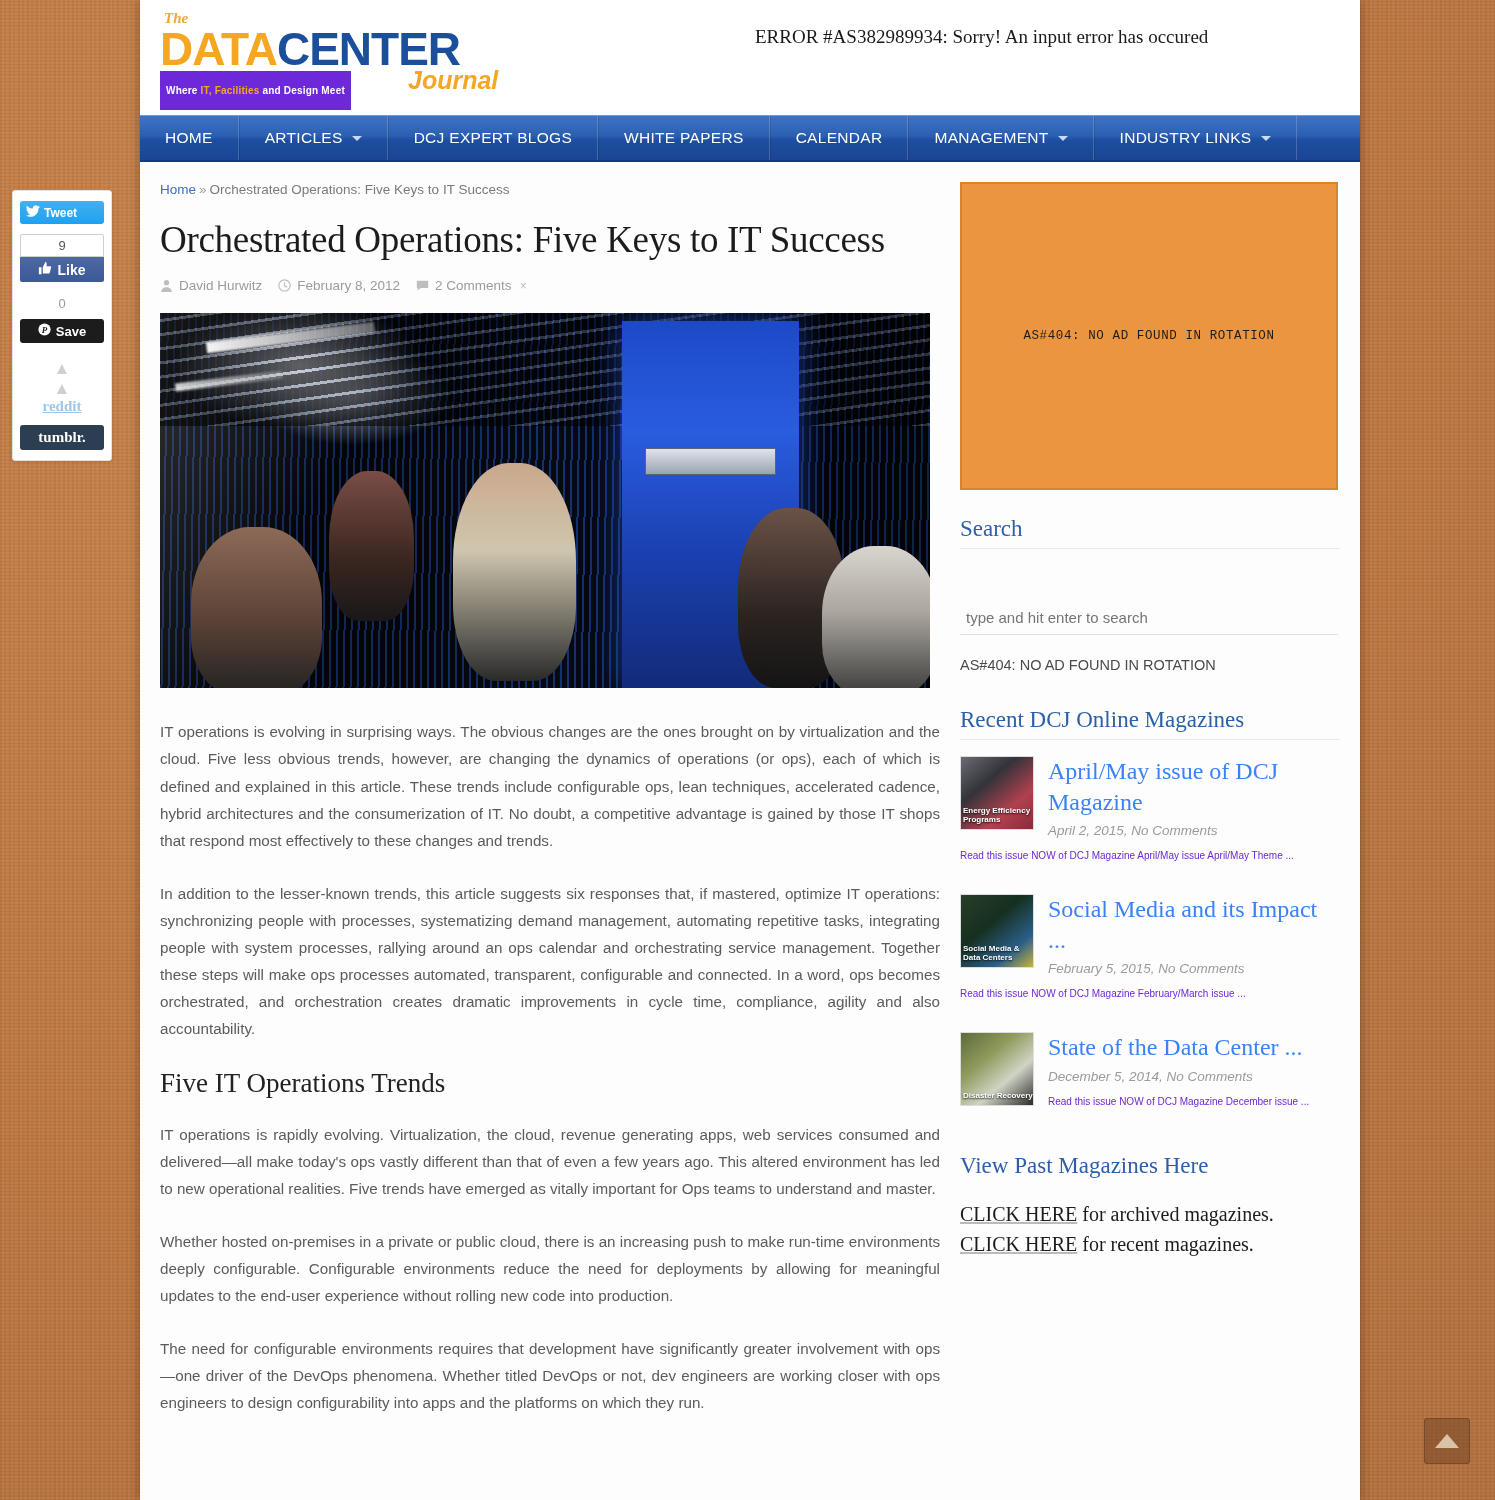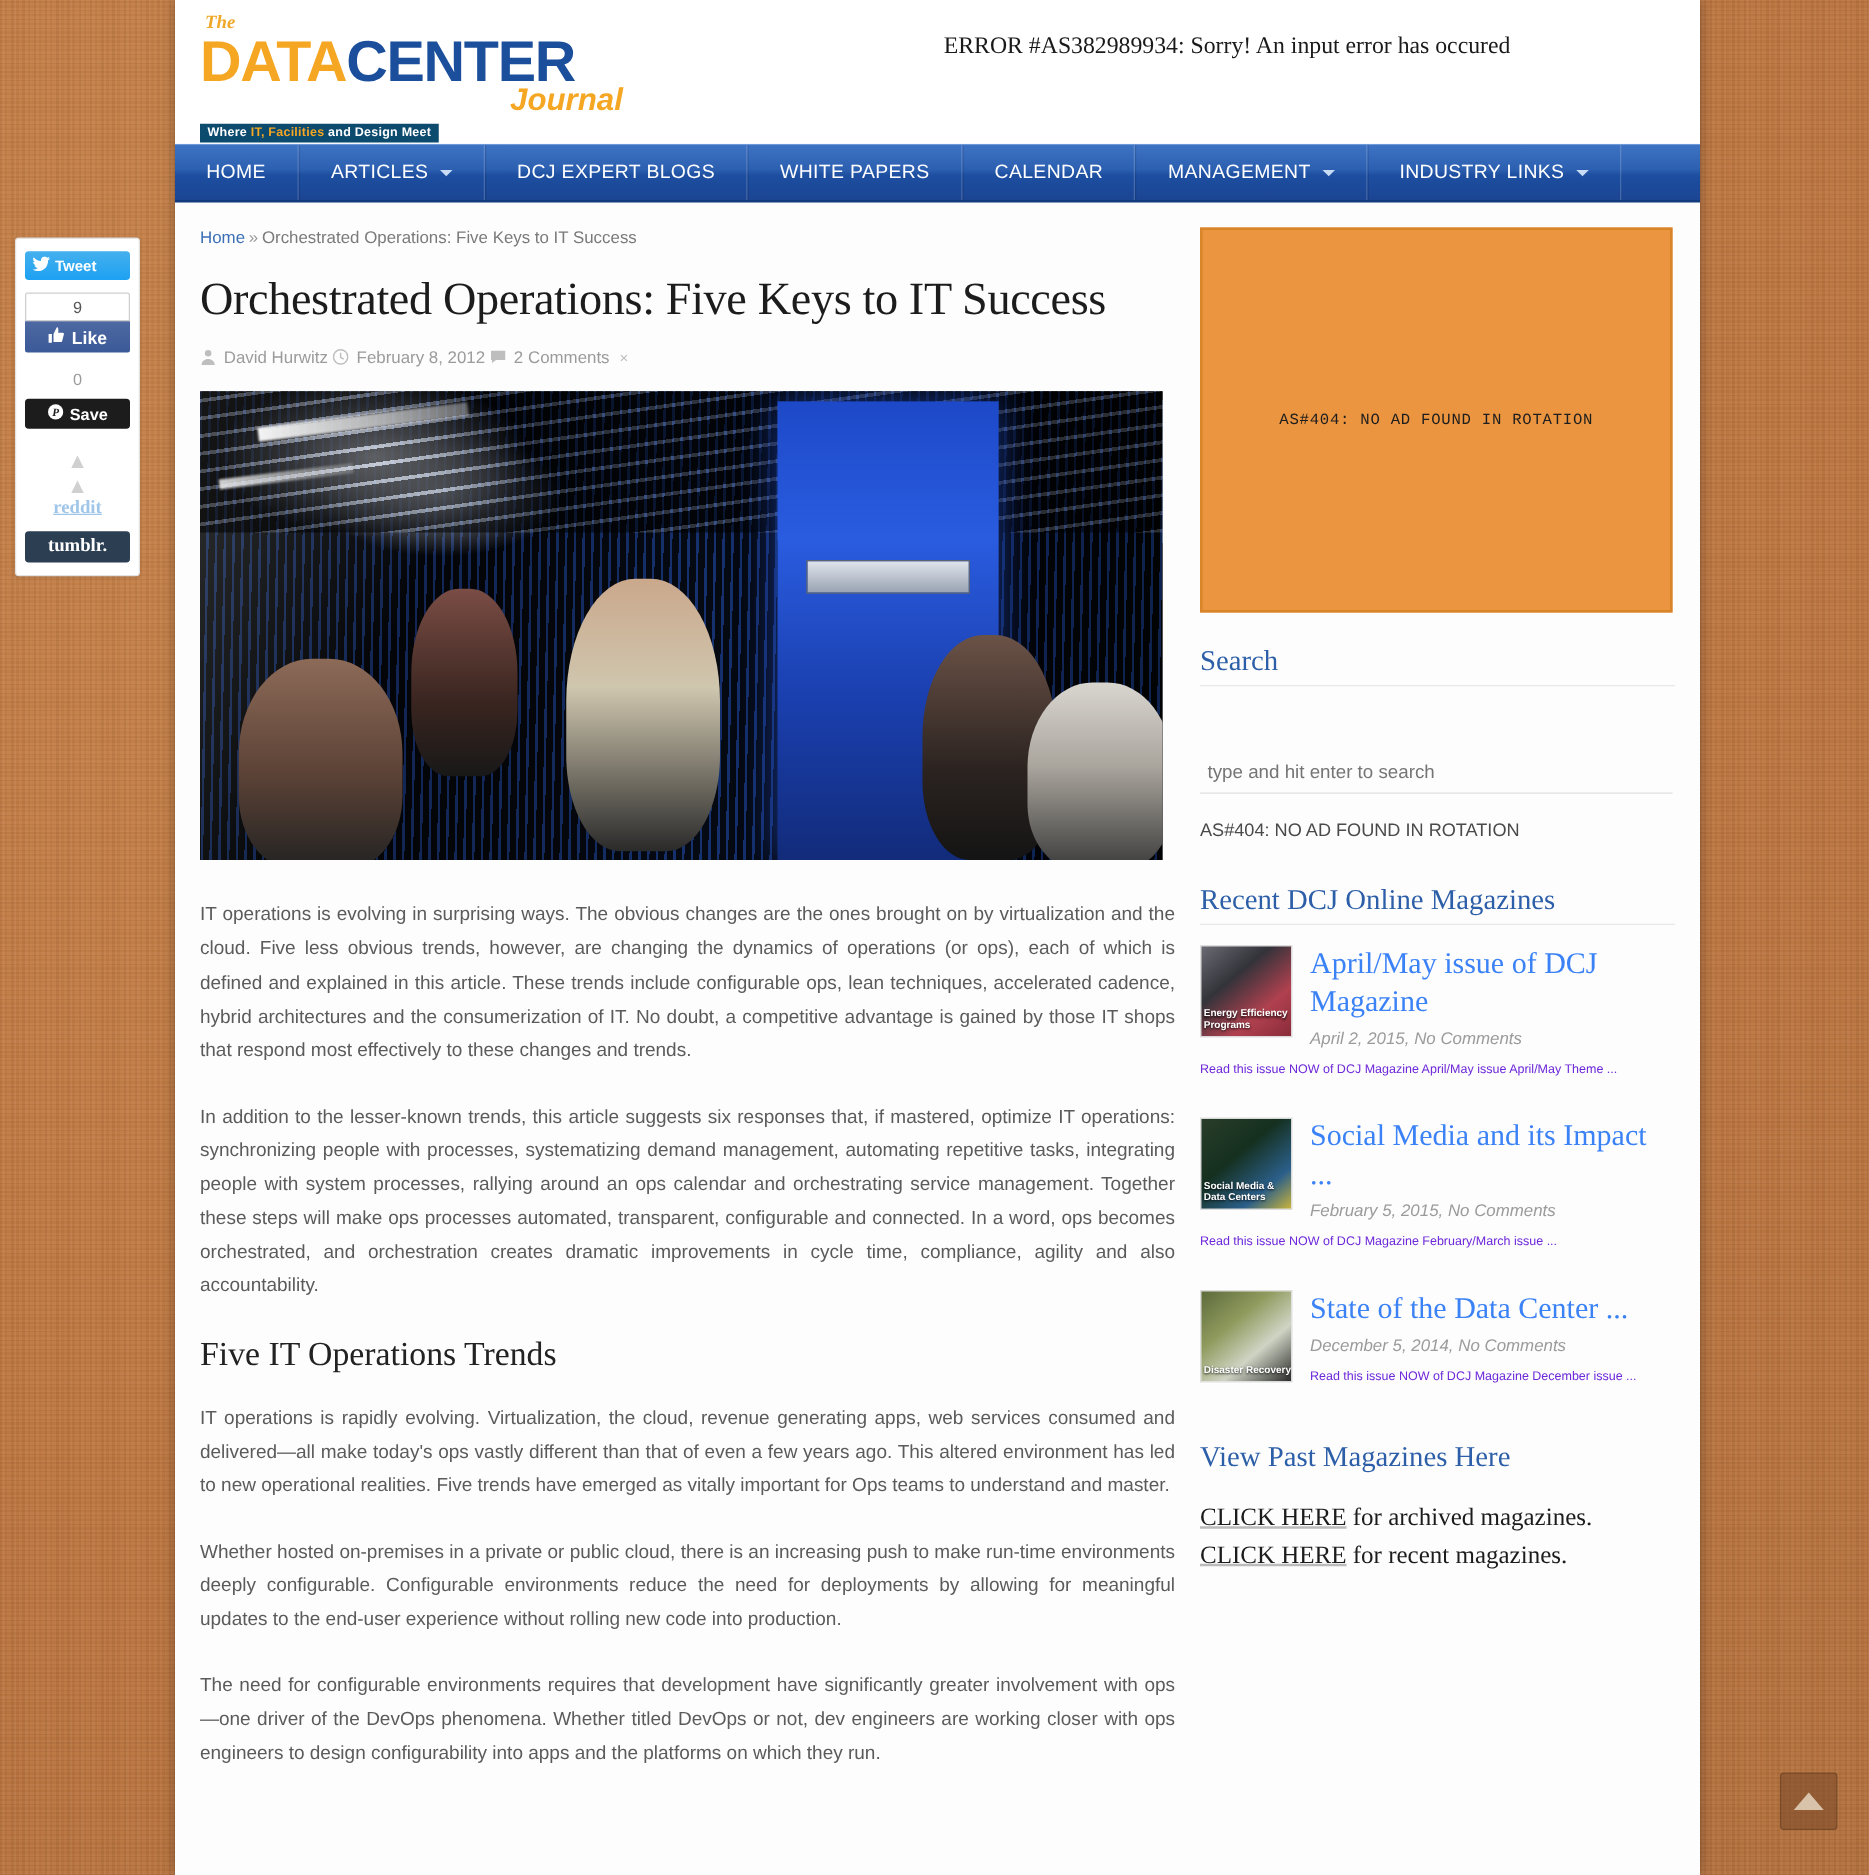--- a/index.html
+++ b/index.html
@@ -60,28 +60,27 @@
     letter-spacing: -1px;
     font-family: "Liberation Sans", sans-serif;
     white-space: nowrap;
   }
   .logo-data { color: #f5a623; }
   .logo-center { color: #1b4f9c; }
   .logo-tagline {
     position: absolute;
     left: 0;
     top: 63px;
-    background: #0c4a6e;
+    background: #6d28d9;
     color: #ffffff;
     font-size: 10px;
     font-weight: bold;
-    padding: 2px 6px;
+    padding: 14px 6px;
     letter-spacing: 0.2px;
     white-space: nowrap;
-    margin-top: 28px;
   }
   .logo-tagline .hl { color: #f5a623; }
   .logo-journal {
     position: absolute;
     left: 248px;
     top: 58px;
     font-size: 25px;
     font-weight: bold;
     color: #f5a623;
     font-style: italic;
@@ -152,21 +151,21 @@
     font-size: 37px;
     font-weight: normal;
     color: #1c1c1c;
     line-height: 1.12;
     margin-bottom: 18px;
     letter-spacing: -0.3px;
   }
   .article-meta {
     display: flex;
     align-items: center;
-    gap: 4px;
+    gap: 16px;
     font-size: 13.5px;
     color: #9b9b9b;
     margin-bottom: 20px;
   }
   .meta-item { display: flex; align-items: center; gap: 6px; }
   .meta-icon { width: 13px; height: 13px; display: inline-block; opacity: 0.75; }
   .meta-x { color: #bdbdbd; font-size: 12px; margin-left: 2px; }
 
   
   .hero {

